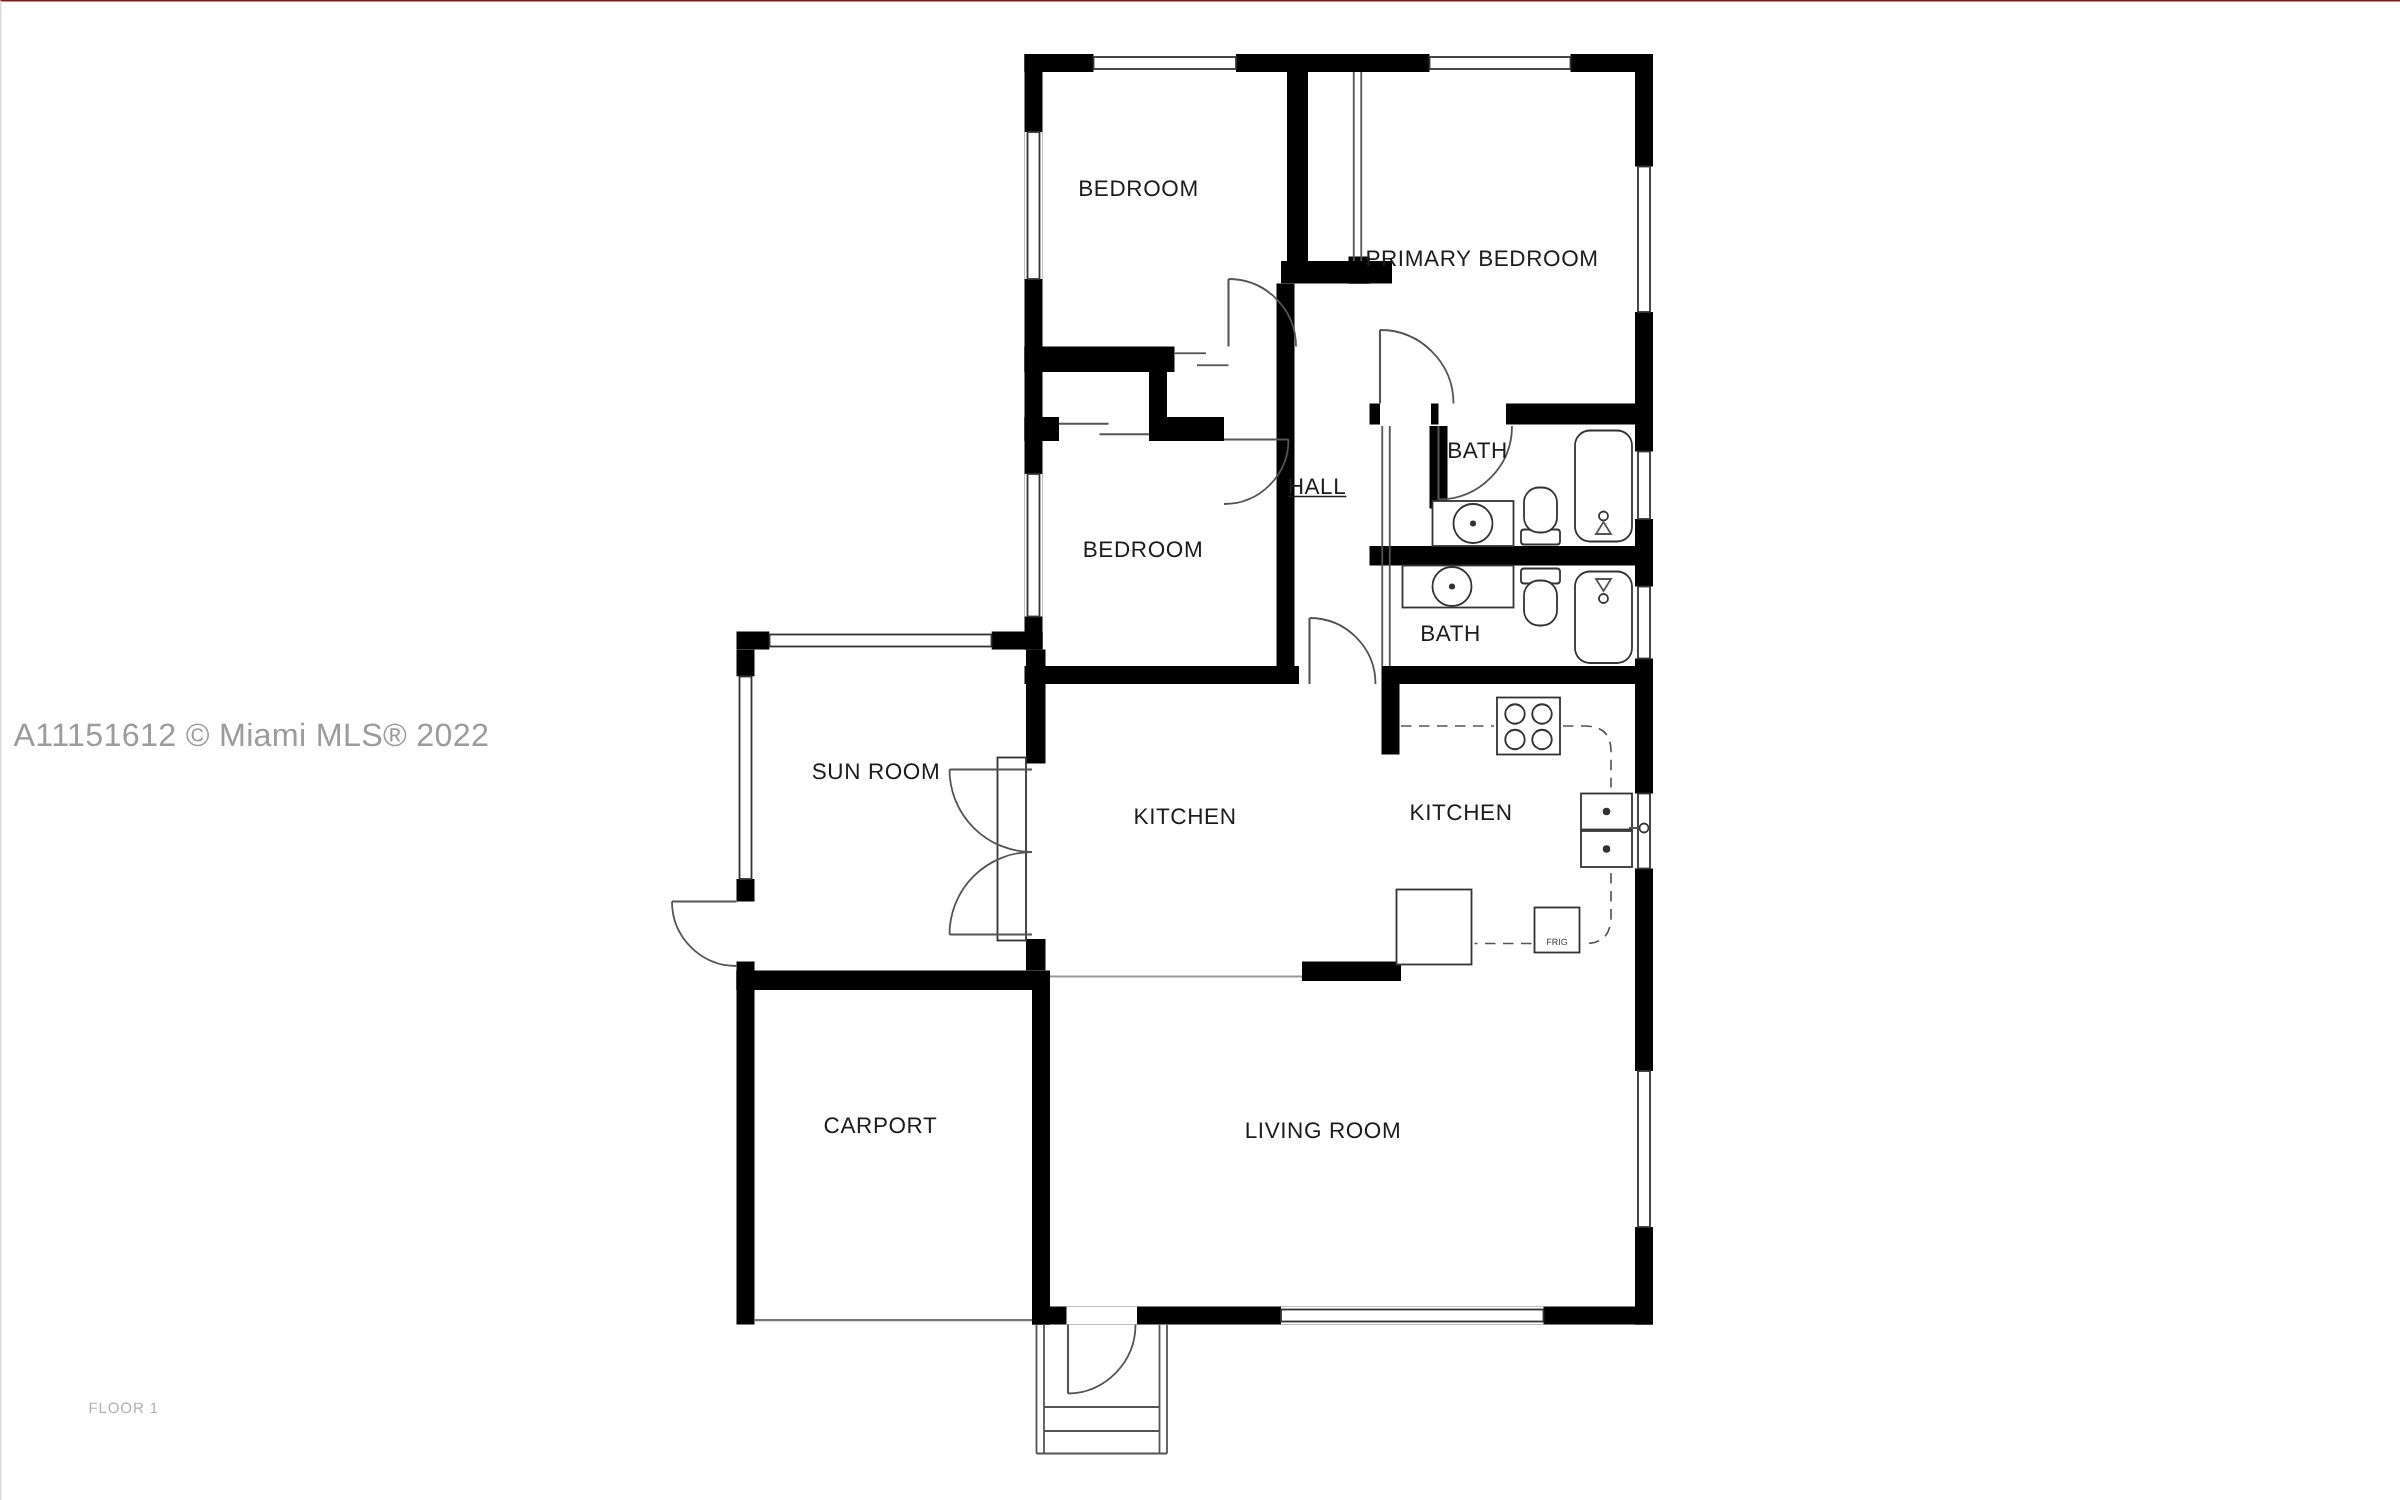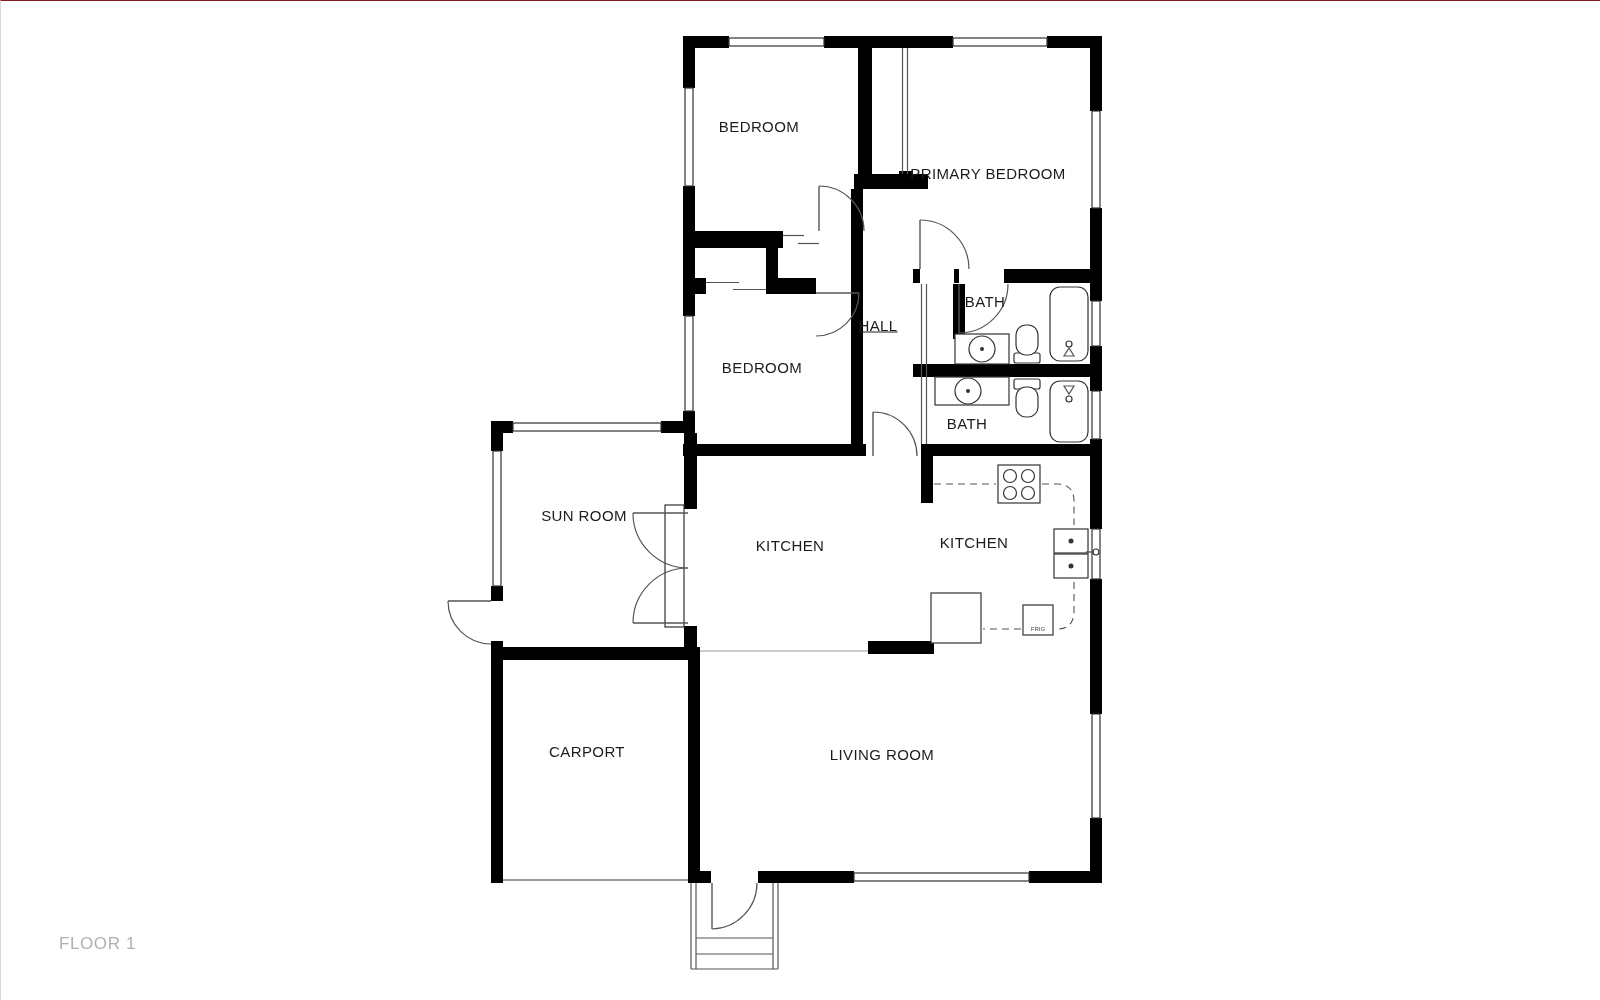--- a/index.html
+++ b/index.html
@@ -32,21 +32,21 @@
     position:absolute;
     left:8px;top:477px;
     font-size:21.5px;
     color:#9c9c9c;
     letter-spacing:0.2px;
     white-space:nowrap;
   }
   #floor-label{
     position:absolute;
     left:58px;top:933px;
-    font-size:17px;
+    font-size:10px;
     color:#b0b0b0;
     letter-spacing:0.6px;
     white-space:nowrap;
   }
   .w{fill:#000;}
   .winframe{fill:#fff;stroke:#333;stroke-width:1.2;}
   .underlay{fill:#fff;}
   .arc{stroke:#555;stroke-width:1.2;fill:none;}
   .leaf{stroke:#555;stroke-width:1.4;fill:none;}
   .fix{fill:#fff;stroke:#333;stroke-width:1.2;}
@@ -286,15 +286,16 @@
   <div class="room-label" style="left:761px;top:366px;">BEDROOM</div>
   <div class="room-label" style="left:966px;top:422px;">BATH</div>
   <div class="room-label" style="left:583px;top:514px;">SUN ROOM</div>
   <div class="room-label" style="left:789px;top:544px;">KITCHEN</div>
   <div class="room-label" style="left:973px;top:541px;">KITCHEN</div>
   <div class="room-label" style="left:586px;top:750px;">CARPORT</div>
   <div class="room-label" style="left:881px;top:753px;">LIVING ROOM</div>
 
   <div class="tiny-label" style="left:1037px;top:628px;">FRIG</div>
 
+  <div id="watermark">A11151612 © Miami MLS® 2022</div>
   <div id="floor-label">FLOOR 1</div>
 
 </div>
 
 </body></html>

